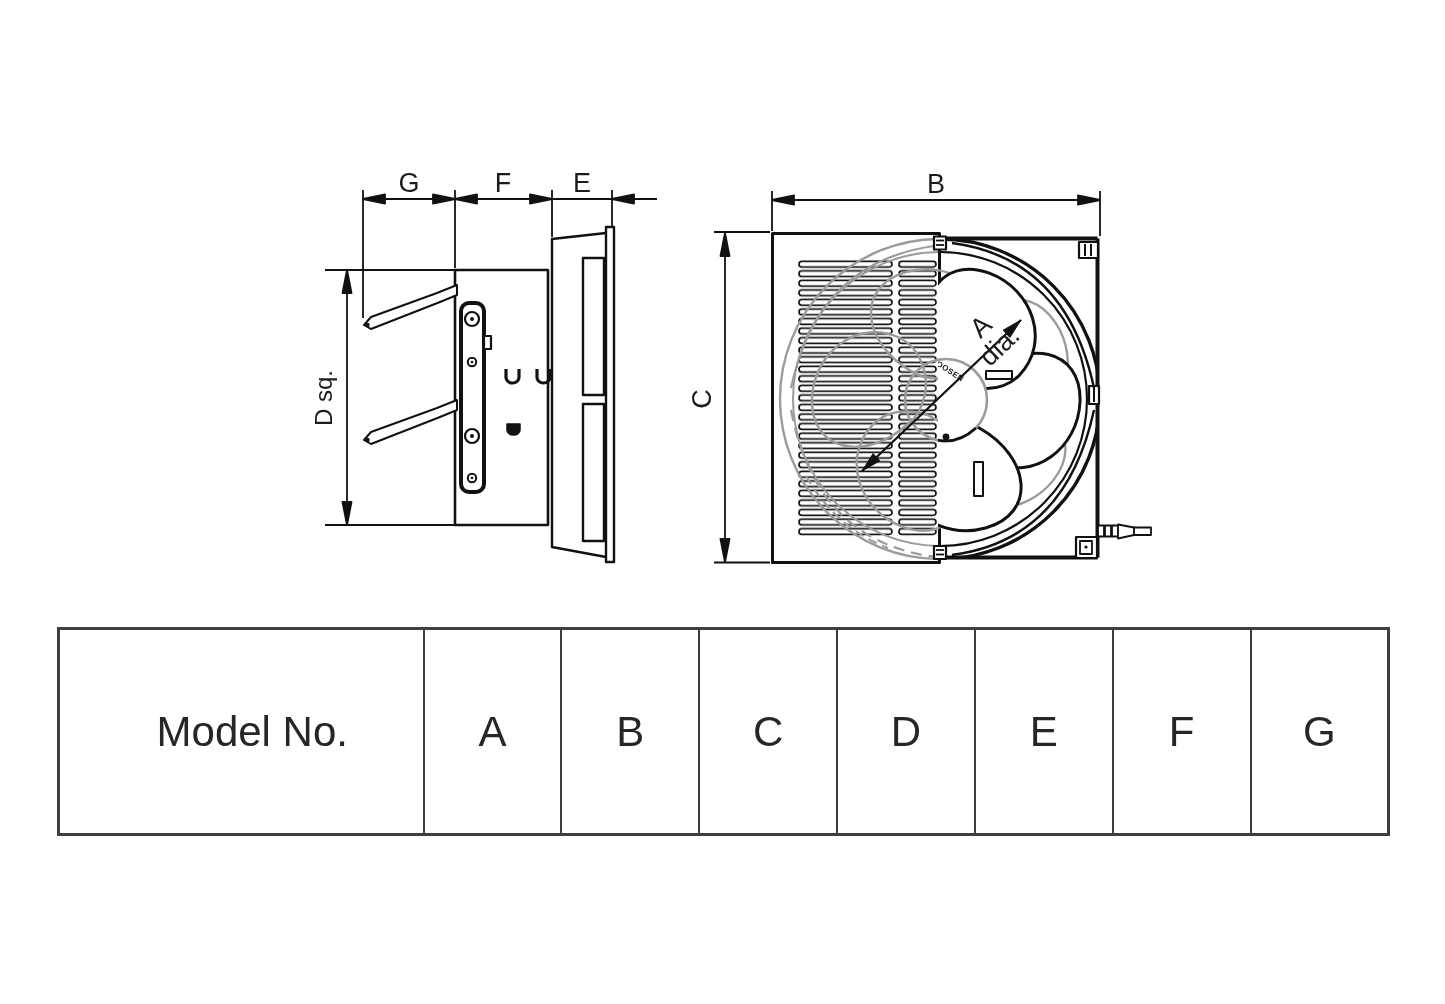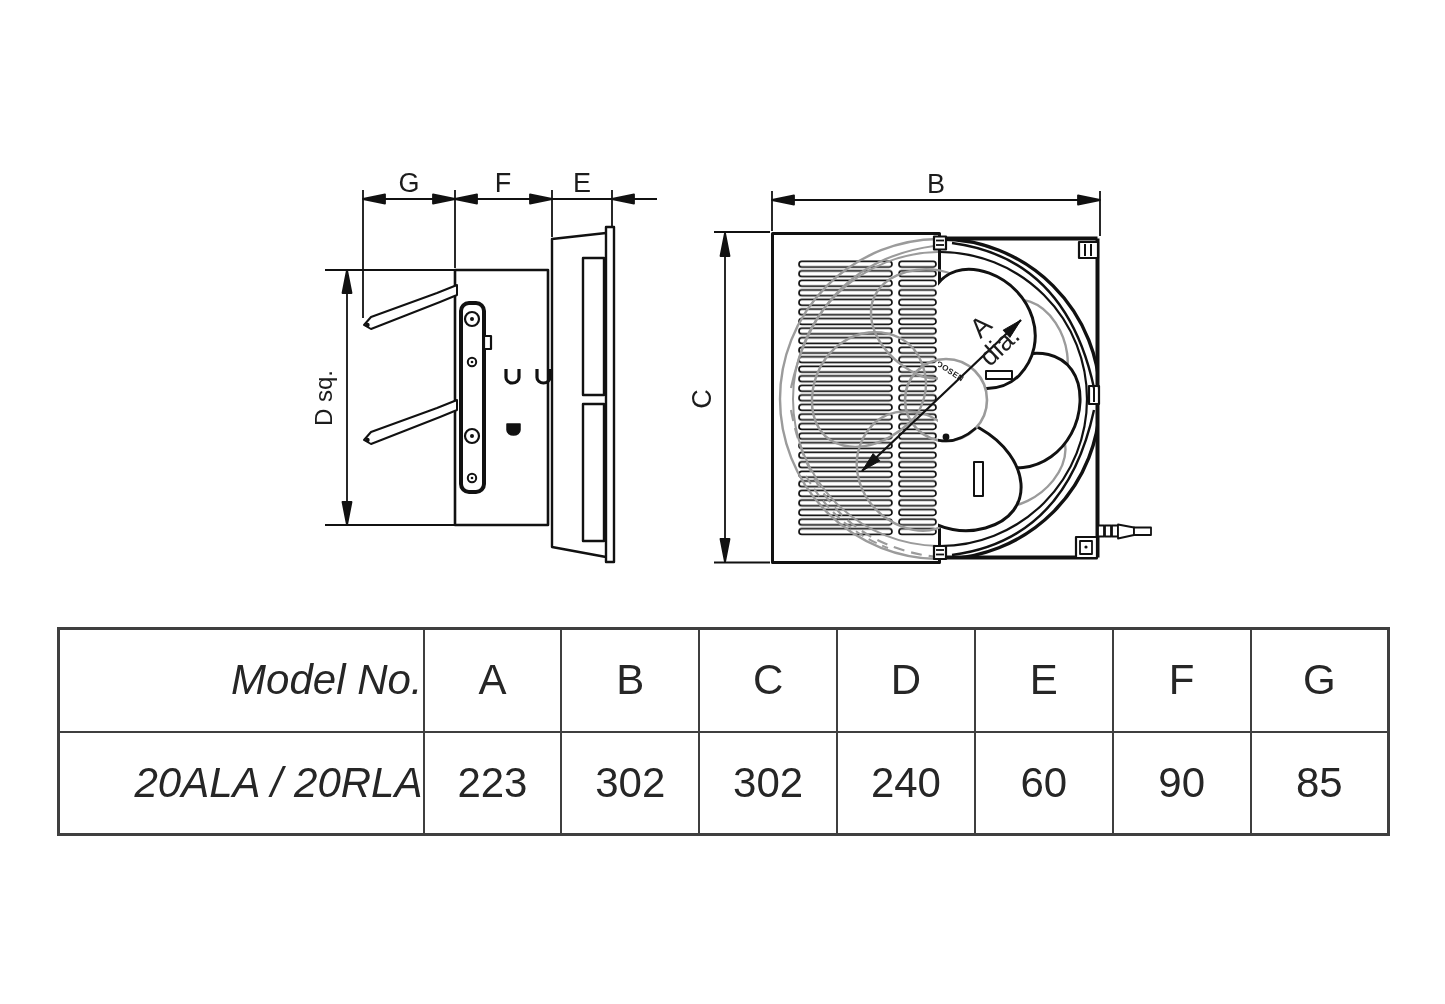--- a/index.html
+++ b/index.html
@@ -8,21 +8,21 @@
   #drawing{position:absolute;left:0;top:0;}
   svg text{fill:#1c1c1c;}
   .dimlabel{font-size:27px;font-weight:500;}
   .dimlabel-sm{font-size:24px;font-weight:500;}
   .hubtext{font-size:8px;font-weight:bold;letter-spacing:.5px;}
 
   #dim-table{position:absolute;left:57px;top:627px;width:1333px;height:209px;
              border-collapse:collapse;table-layout:fixed;background:#fff;}
   #dim-table th,#dim-table td{border:2px solid #3f3f3f;font-weight:400;color:#262626;
              font-size:42px;text-align:center;vertical-align:middle;padding:0;}
-  #dim-table .model-cell{text-align:right;padding-left:22px;font-style:italic;}
+  #dim-table .model-cell{text-align:center;padding-left:22px;}
   #dim-table{border:3px solid #3f3f3f;}
 </style>
 </head>
 <body>
 
 <div id="stage">
 
 <svg id="drawing" width="1445" height="1004" viewBox="0 0 1445 1004" xmlns="http://www.w3.org/2000/svg">
   <defs>
     <clipPath id="cGrille">
@@ -228,26 +228,16 @@
         <tr>
     <th class="model-cell">Model No.</th>
     <th>A</th>
     <th>B</th>
     <th>C</th>
     <th>D</th>
     <th>E</th>
     <th>F</th>
     <th>G</th>
   </tr>
-  <tr>
-    <td class="model-cell">20ALA / 20RLA</td>
-    <td>223</td>
-    <td>302</td>
-    <td>302</td>
-    <td>240</td>
-    <td>60</td>
-    <td>90</td>
-    <td>85</td>
-  </tr>
 </tbody>
     </table>
 
 </div>
 
 </body></html>

